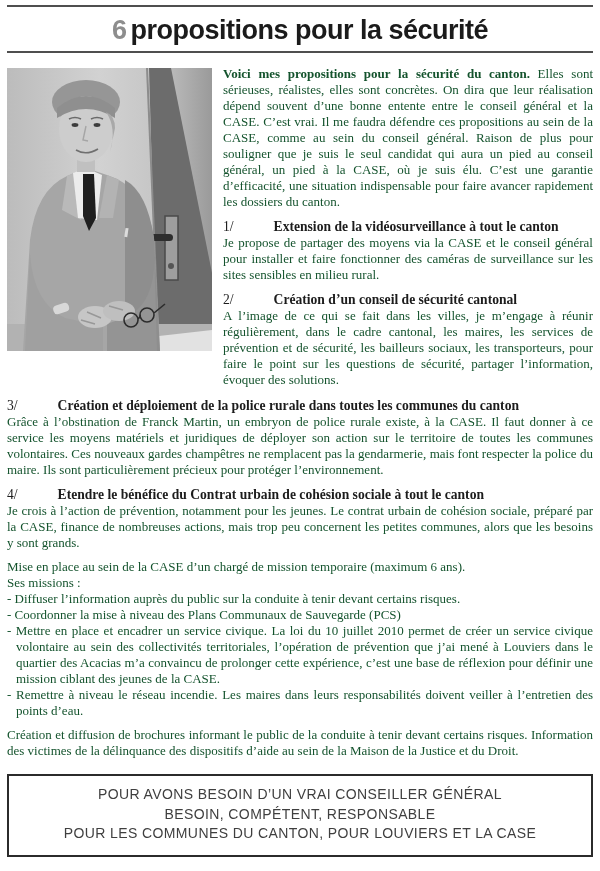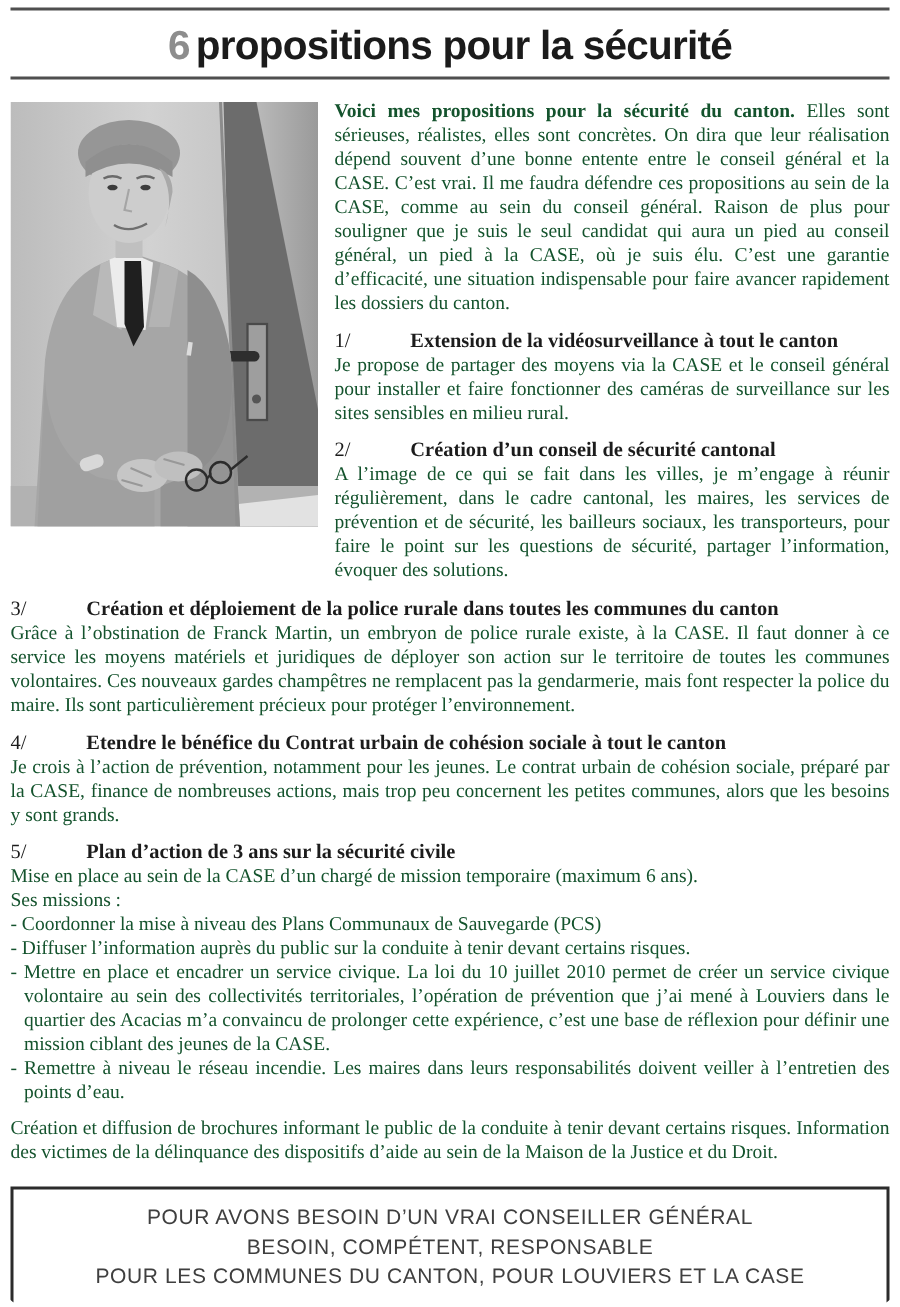--- a/index.html
+++ b/index.html
@@ -4,21 +4,20 @@
 <style>
   html,body{margin:0;padding:0;background:#ffffff;}
   .page{
     position:relative;
     width:600px;height:871px;
     margin:0 auto;
     background:#ffffff;
     color:#1c1c1c;
     overflow:hidden;
     font-family:"Liberation Serif","DejaVu Serif",serif;
-    border-radius:19px;
   }
   
   .rule{border:0;border-top:2px solid #4f4f4f;margin:0 7px;}
   .rule.top{margin-top:5px;}
   .title{
     margin:7px 0 5px;
     text-align:center;
     font-family:"Liberation Sans","DejaVu Sans",sans-serif;
     font-weight:bold;
     font-size:27px;
@@ -169,25 +168,24 @@
       <h2 class="sec-h"><span class="sec-num">3/</span><strong>Création et déploiement de la police rurale dans toutes les communes du canton</strong></h2>
       <p class="body-txt">Grâce à l’obstination de Franck Martin, un embryon de police rurale existe, à la CASE. Il faut donner à ce service les moyens matériels et juridiques de déployer son action sur le territoire de toutes les communes volontaires. Ces nouveaux gardes champêtres ne remplacent pas la gendarmerie, mais font respecter la police du maire. Ils sont particulièrement précieux pour protéger l’environnement.</p>
     </div>
 
     <div class="section">
       <h2 class="sec-h"><span class="sec-num">4/</span><strong>Etendre le bénéfice du Contrat urbain de cohésion sociale à tout le canton</strong></h2>
       <p class="body-txt">Je crois à l’action de prévention, notamment pour les jeunes. Le contrat urbain de cohésion sociale, préparé par la CASE, finance de nombreuses actions, mais trop peu concernent les petites communes, alors que les besoins y sont grands.</p>
     </div>
 
     <div class="section">
-      <h2 class="sec-h"><span class="sec-num">5/</span><strong>Plan d’action de 3 ans sur la sécurité civile</strong></h2>
       <p class="body-txt">Mise en place au sein de la CASE d’un chargé de mission temporaire (maximum 6 ans).</p>
       <p class="body-txt">Ses missions :</p>
+      <p class="body-txt bullet">- Diffuser l’information auprès du public sur la conduite à tenir devant certains risques.</p>
       <p class="body-txt bullet">- Coordonner la mise à niveau des Plans Communaux de Sauvegarde (PCS)</p>
-      <p class="body-txt bullet">- Diffuser l’information auprès du public sur la conduite à tenir devant certains risques.</p>
       <p class="body-txt bullet">- Mettre en place et encadrer un service civique. La loi du 10 juillet 2010 permet de créer un service civique volontaire au sein des collectivités territoriales, l’opération de prévention que j’ai mené à Louviers dans le quartier des Acacias m’a convaincu de prolonger cette expérience, c’est une base de réflexion pour définir une mission ciblant des jeunes de la CASE.</p>
       <p class="body-txt bullet">- Remettre à niveau le réseau incendie. Les maires dans leurs responsabilités doivent veiller à l’entretien des points d’eau.</p>
     </div>
 
     <div class="section">
       <p class="body-txt">Création et diffusion de brochures informant le public de la conduite à tenir devant certains risques. Information des victimes de la délinquance des dispositifs d’aide au sein de la Maison de la Justice et du Droit.</p>
     </div>
   </div>
 
   <div class="footer-box">

